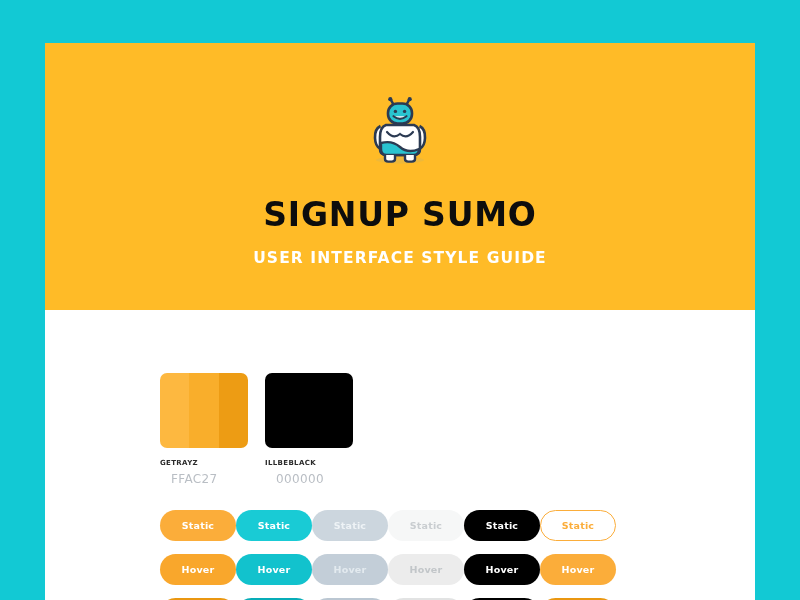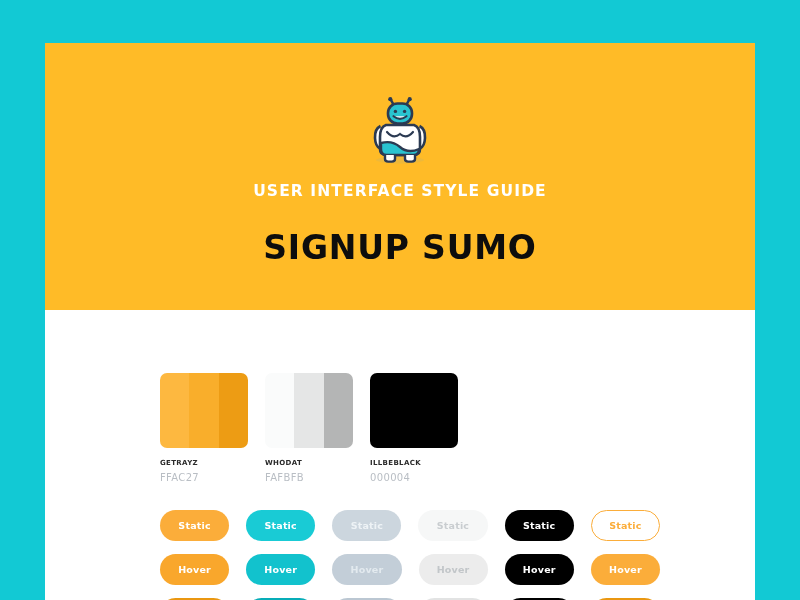--- a/index.html
+++ b/index.html
@@ -95,41 +95,41 @@
     font-size: 7px;
     font-weight: bold;
     letter-spacing: 0.35px;
     color: #2b2b2b;
     font-family: "DejaVu Sans", sans-serif;
     white-space: nowrap;
   }
 
   .swatch-hex {
     margin-top: 5px;
-    font-size: 10px;
+    font-size: 12px;
     letter-spacing: 0.35px;
     color: #b9bec4;
     font-family: "DejaVu Sans", sans-serif;
     white-space: nowrap;
+    margin-left: 11px;
   }
 
   
   #button-grid {
     position: absolute;
     left: 115px;
     top: 467px;
     width: 500px;
     display: flex;
     flex-direction: column;
     gap: 13px;
   }
 
   .btn-row {
     display: flex;
-    gap: 17px;
   }
 
   .btn {
     width: 76px;
     height: 31px;
     border-radius: 16px;
     display: flex;
     align-items: center;
     justify-content: center;
     font-size: 9.5px;
@@ -174,51 +174,42 @@
 
         <path d="M23 41 Q29.5 48.5 36 43 Q42.5 48.5 49 41" stroke="#2b3a52" stroke-width="2.2" fill="none" stroke-linecap="round"></path>
 
         <path d="M17 52 Q28 49 36 56 Q44 63 55 58 L55 58 Q55 64 49.5 64 L22.5 64 Q17 64 17 58 Z" fill="#29c3d0" stroke="#2b3a52" stroke-width="2.4" stroke-linejoin="round"></path>
 
         <path d="M21 64 L21 68 Q21 70.6 24.2 70.6 L27.8 70.6 Q31 70.6 31 68 L31 64" fill="#ffffff" stroke="#2b3a52" stroke-width="2.4" stroke-linejoin="round"></path>
         <path d="M41 64 L41 68 Q41 70.6 44.2 70.6 L47.8 70.6 Q51 70.6 51 68 L51 64" fill="#ffffff" stroke="#2b3a52" stroke-width="2.4" stroke-linejoin="round"></path>
       </svg>
     </div>
 
+    <div id="brand-title">SIGNUP SUMO</div>
     <div id="brand-subtitle">USER INTERFACE STYLE GUIDE</div>
-    <div id="brand-title">SIGNUP SUMO</div>
   </div>
 
   <div id="palette">
       <div class="swatch-col">
         <div class="swatch-chip">
           <div class="band" style="background: rgb(253, 184, 64);"></div>
           <div class="band" style="background: rgb(249, 174, 43);"></div>
           <div class="band" style="background: rgb(237, 156, 20);"></div>
         </div>
         <div class="swatch-name">GETRAYZ</div>
         <div class="swatch-hex">FFAC27</div>
       </div>
       <div class="swatch-col">
         <div class="swatch-chip">
-          <div class="band" style="background: rgb(250, 251, 251);"></div>
-          <div class="band" style="background: rgb(229, 230, 230);"></div>
-          <div class="band" style="background: rgb(180, 181, 181);"></div>
-        </div>
-        <div class="swatch-name">WHODAT</div>
-        <div class="swatch-hex">FAFBFB</div>
-      </div>
-      <div class="swatch-col">
-        <div class="swatch-chip">
           <div class="band" style="background: rgb(0, 0, 0);"></div>
           <div class="band" style="background: rgb(0, 0, 0);"></div>
           <div class="band" style="background: rgb(0, 0, 0);"></div>
         </div>
         <div class="swatch-name">ILLBEBLACK</div>
-        <div class="swatch-hex">000004</div>
+        <div class="swatch-hex">000000</div>
       </div>
     </div>
 
   <div id="button-grid">
       <div class="btn-row">
         <div class="btn" style="background: rgb(251, 173, 58); color: rgb(255, 255, 255);">Static</div>
         <div class="btn" style="background: rgb(25, 203, 213); color: rgb(255, 255, 255);">Static</div>
         <div class="btn" style="background: rgb(204, 214, 222); color: rgb(238, 243, 246);">Static</div>
         <div class="btn" style="background: rgb(246, 247, 247); color: rgb(201, 205, 208);">Static</div>
         <div class="btn" style="background: rgb(0, 0, 0); color: rgb(255, 255, 255);">Static</div>

